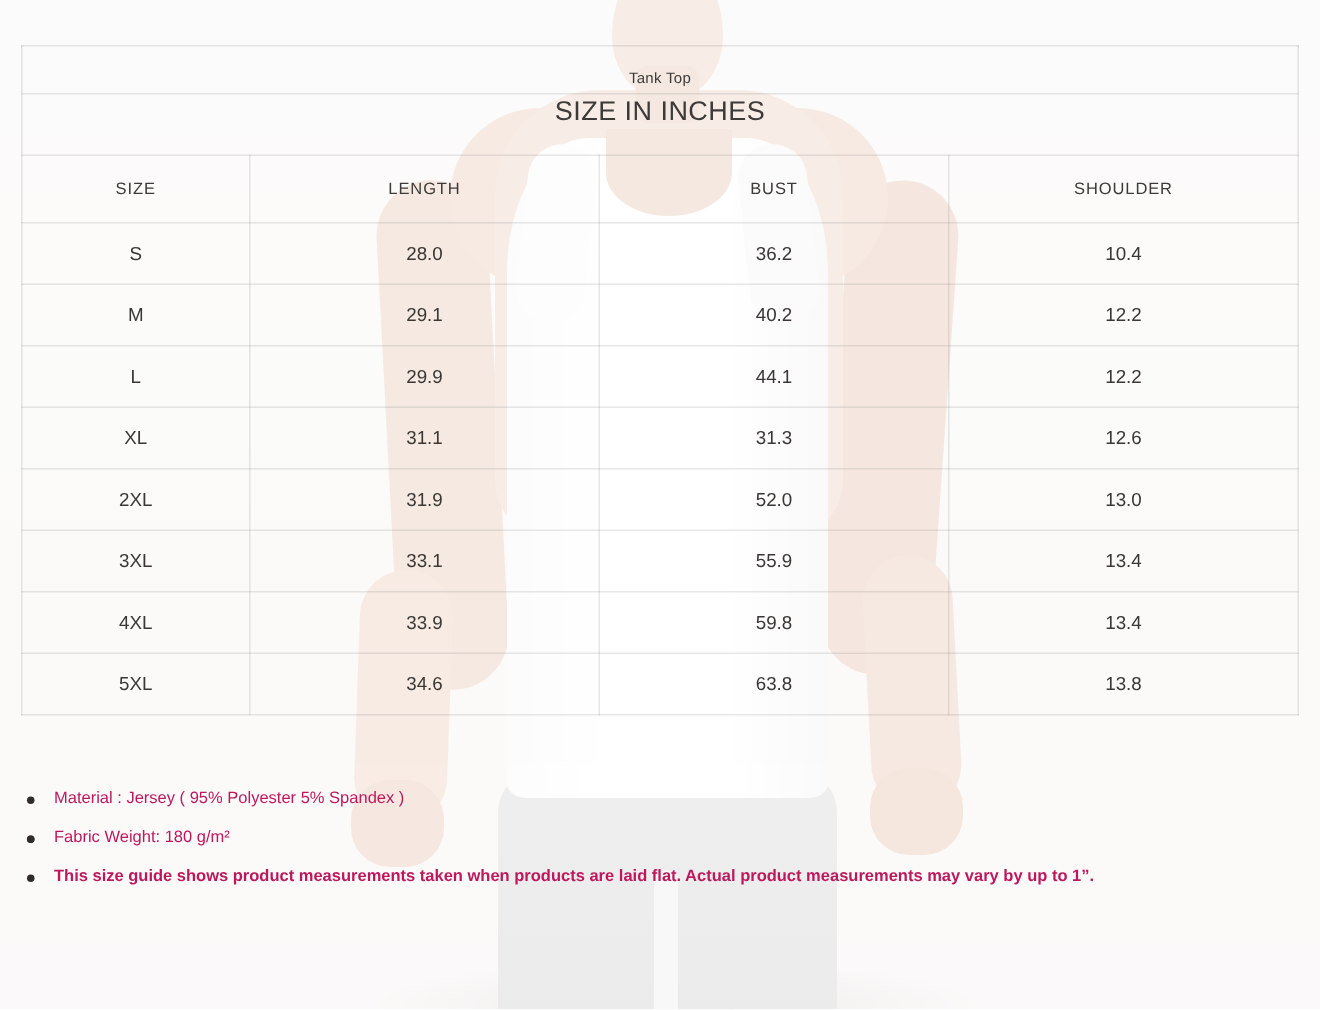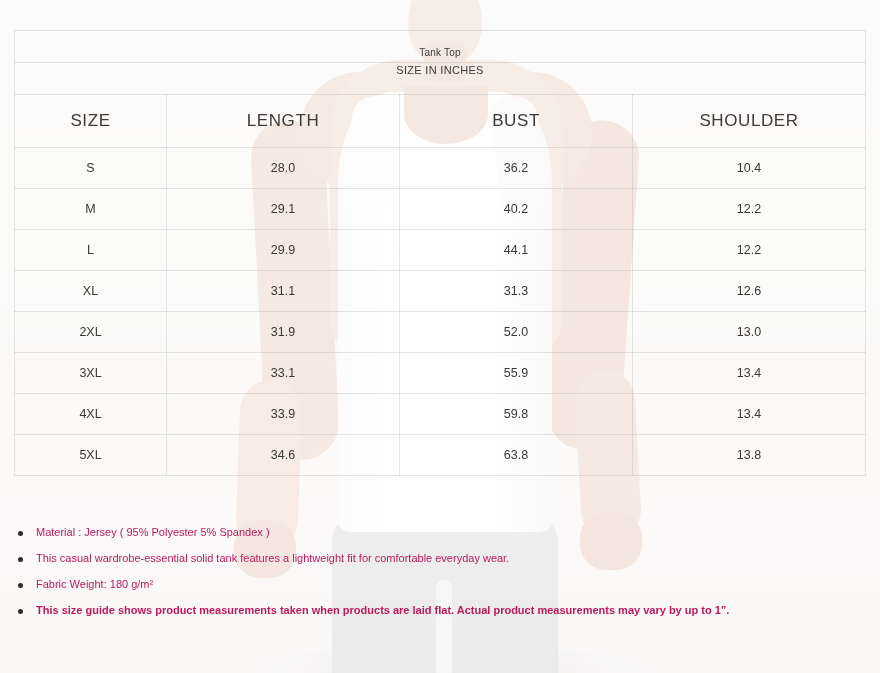--- a/index.html
+++ b/index.html
@@ -194,28 +194,28 @@
     padding-top: 16px;
     padding-bottom: 4px;
     font-size: 10px;
     font-weight: bold;
     color: #332f2d;
     letter-spacing: 0.2px;
     border: 1px solid rgba(120,120,120,0.18);
   }
   .subtitle-cell {
     padding-bottom: 18px;
-    font-size: 11px;
+    font-size: 18px;
     color: #504b48;
     letter-spacing: 0.3px;
     border: 1px solid rgba(120,120,120,0.18);
     border-top: none;
   }
   thead.hdr th {
-    font-size: 17px;
+    font-size: 11px;
     color: #3d3a38;
     padding: 16px 0 16px 0;
     letter-spacing: 0.6px;
     text-align: center;
   }
   tbody.body td {
     font-size: 12.5px;
     padding: 13px 0 13px 0;
     color: #3a3735;
   }
@@ -356,21 +356,20 @@
   </div>
 
   <div class="notes">
     <ul>
       <li>
         <span class="dot"></span>
         <span>Material : Jersey ( 95% Polyester 5% Spandex )</span>
       </li>
       <li>
         <span class="dot"></span>
-        <span>This casual wardrobe-essential solid tank features a lightweight fit for comfortable everyday wear.</span>
       </li>
       <li>
         <span class="dot"></span>
         <span>Fabric Weight: 180 g/m²</span>
       </li>
       <li>
         <span class="dot"></span>
         <span class="note-strong">This size guide shows product measurements taken when products are laid flat. Actual product measurements may vary by up to 1”.</span>
       </li>
     </ul>

